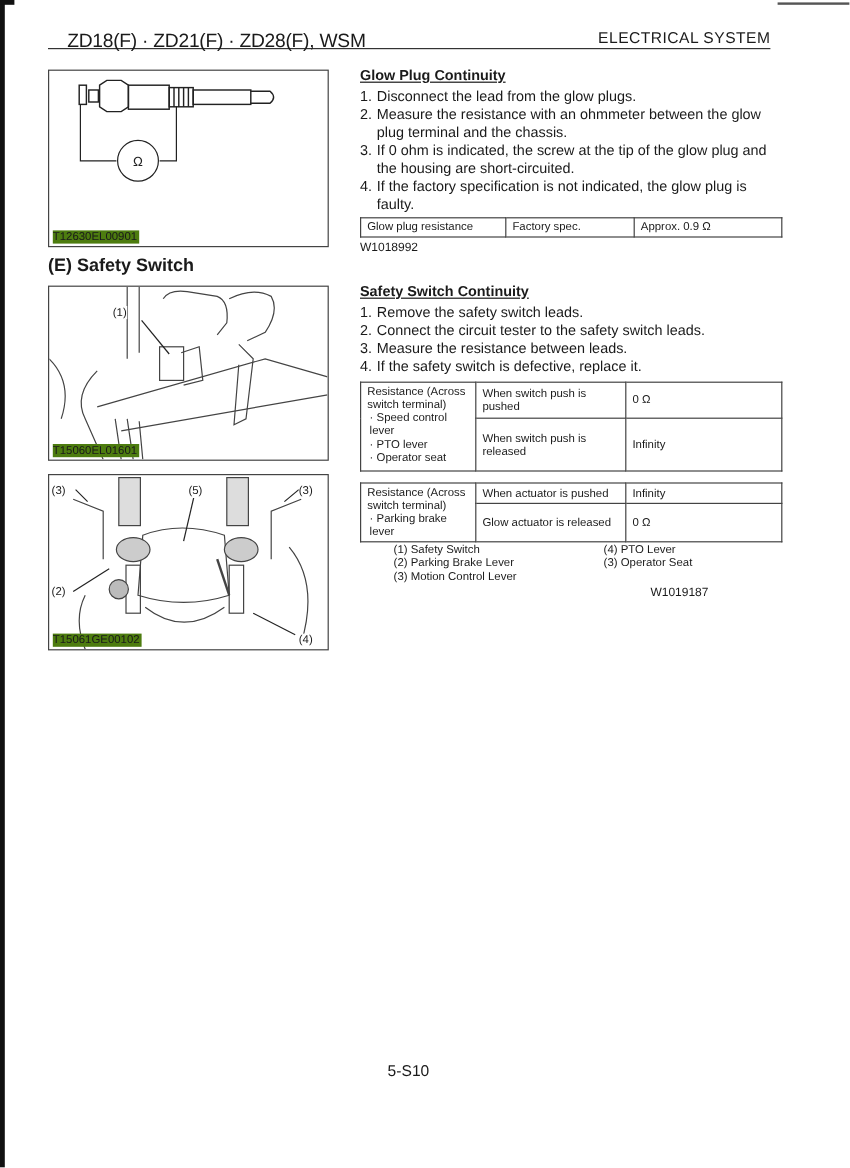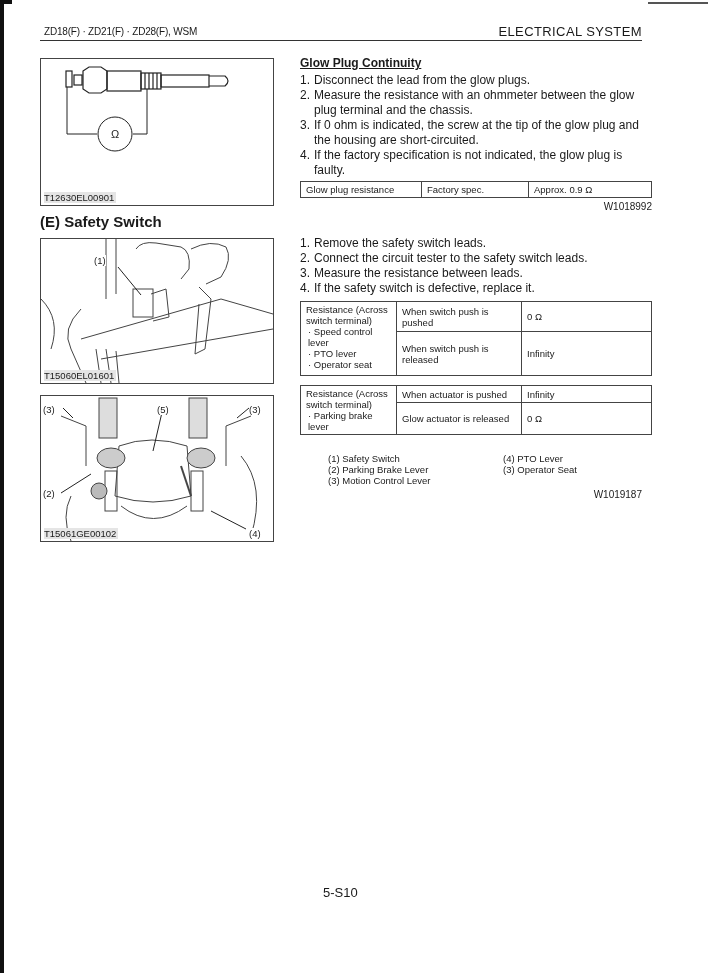--- a/index.html
+++ b/index.html
@@ -5,38 +5,38 @@
   html, body { margin: 0; padding: 0; }
   body {
     width: 708px; height: 973px; background: #ffffff; position: relative; overflow: hidden;
     font-family: "Liberation Sans", sans-serif; color: #1a1a1a;
   }
   .scan-bar-left { position: absolute; left: 0; top: 0; width: 4px; height: 973px; background: #111; }
   .scan-bar-top { position: absolute; left: 0; top: 0; width: 12px; height: 4px; background: #111; }
   .scan-top-line { position: absolute; right: 0; top: 2px; width: 60px; height: 2px; background: #555; }
 
   .header { position: absolute; left: 40px; top: 24px; width: 602px; height: 16px; border-bottom: 1px solid #333; }
-  .header-left { position: absolute; left: 4px; top: 2px; font-size: 10px; letter-spacing: -0.2px; }
+  .header-left { position: absolute; left: 16px; top: 2px; font-size: 16px; letter-spacing: -0.2px; }
   .header-right { position: absolute; right: 0; top: 0; font-size: 13px; letter-spacing: 0.4px; }
 
   .figbox { position: absolute; border: 1px solid #444; background: #fff; overflow: hidden; }
-  .figcode { position: absolute; left: 3px; bottom: 2px; font-size: 9.5px; background: #e5e5e5; padding-right: 2px; }
+  .figcode { position: absolute; left: 3px; bottom: 2px; font-size: 9.5px; background: #4d7c0f; padding-right: 2px; }
 
   .section-title { position: absolute; left: 40px; top: 213px; font-size: 15px; font-weight: bold; }
 
   .col-right { position: absolute; left: 300px; width: 352px; }
   .sub-title { font-size: 12px; font-weight: bold; text-decoration: underline; margin: 0 0 3px 0; }
   ol.steps { list-style: none; margin: 0; padding: 0; font-size: 12px; line-height: 15px; }
   ol.steps li { position: relative; padding-left: 14px; }
   ol.steps li .num { position: absolute; left: 0; top: 0; }
 
   table.spec { border-collapse: collapse; font-size: 9.5px; width: 352px; }
   table.spec td { border: 1px solid #444; padding: 2px 5px; vertical-align: middle; line-height: 11px; }
 
-  .code-right { text-align: right; font-size: 10px; }
+  .code-right { text-align: left; font-size: 10px; }
 
   .legend { position: absolute; left: 292px; top: 453px; font-size: 9.5px; line-height: 11px; }
   .legend-col { position: absolute; top: 0; width: 200px; margin-left: 36px; }
   .page-num { position: absolute; left: 323px; top: 885px; font-size: 13px; }
   .label { position: absolute; font-size: 9.5px; background: #fff; }
 </style>
 </head>
 <body>
 
 <div class="scan-bar-left"></div>
@@ -139,20 +139,21 @@
       <td style="width:110px;">Glow plug resistance</td>
       <td style="width:96px;">Factory spec.</td>
       <td>Approx. 0.9 Ω</td>
     </tr>
   </tbody>
     </table>
   <div class="code-right" style="margin-top:3px;">W1018992</div>
 </div>
 
 <div class="col-right" style="top:236px;">
+  <div class="sub-title">Safety Switch Continuity</div>
   <ol class="steps">
     <li><span class="num">1.</span><span>Remove the safety switch leads.</span></li>
     <li><span class="num">2.</span><span>Connect the circuit tester to the safety switch leads.</span></li>
     <li><span class="num">3.</span><span>Measure the resistance between leads.</span></li>
     <li><span class="num">4.</span><span>If the safety switch is defective, replace it.</span></li>
   </ol>
 
   <table class="spec" style="margin-top:5px;">
     <tbody>
         <tr style="height:30px;">

